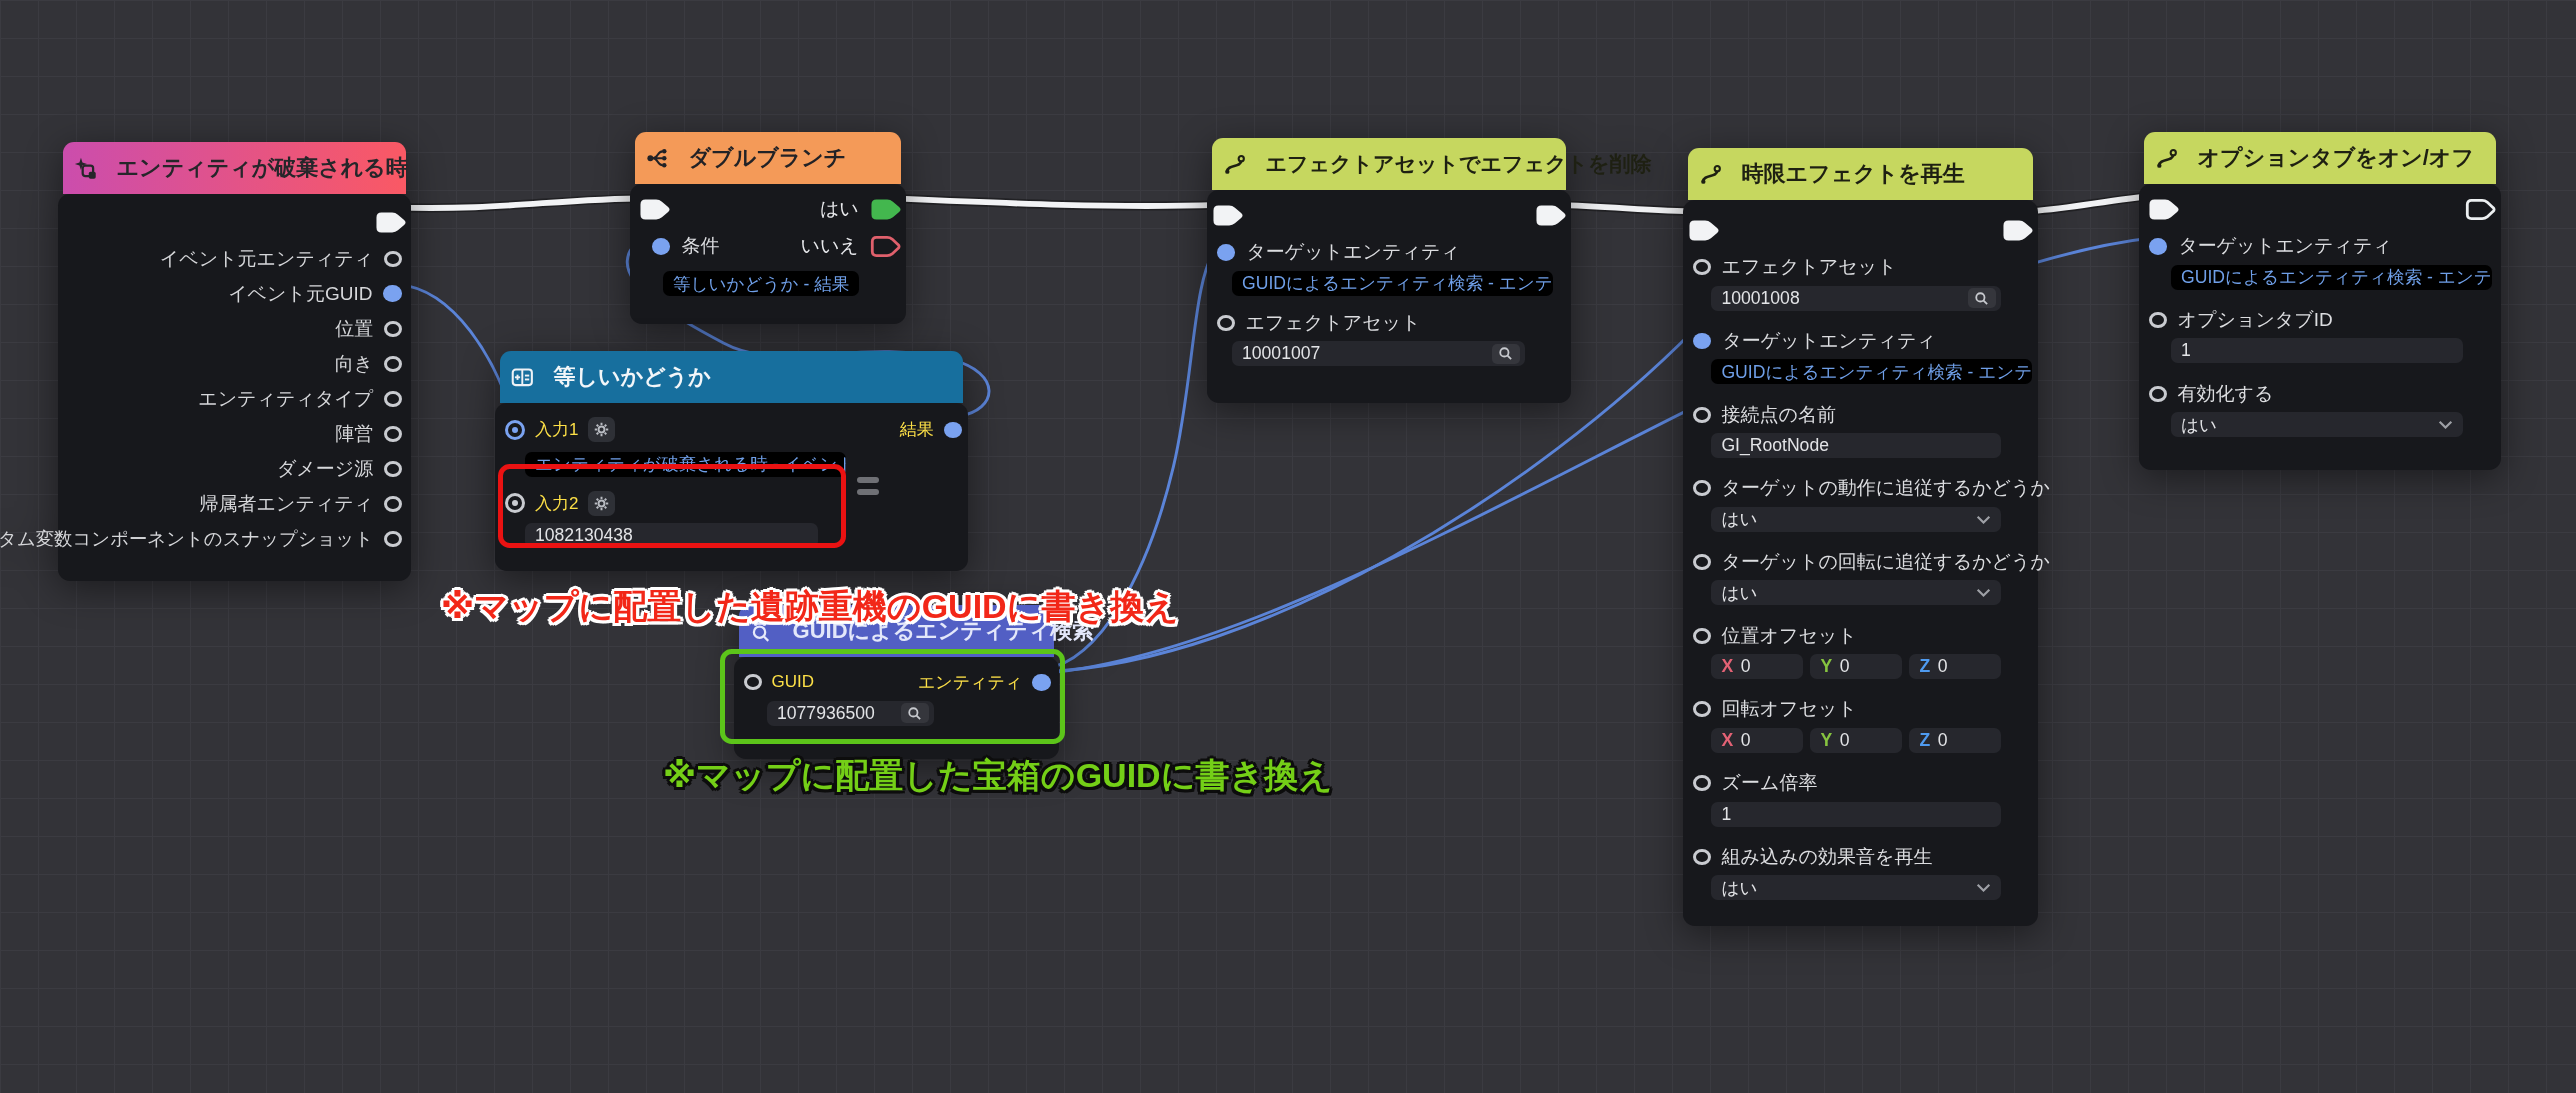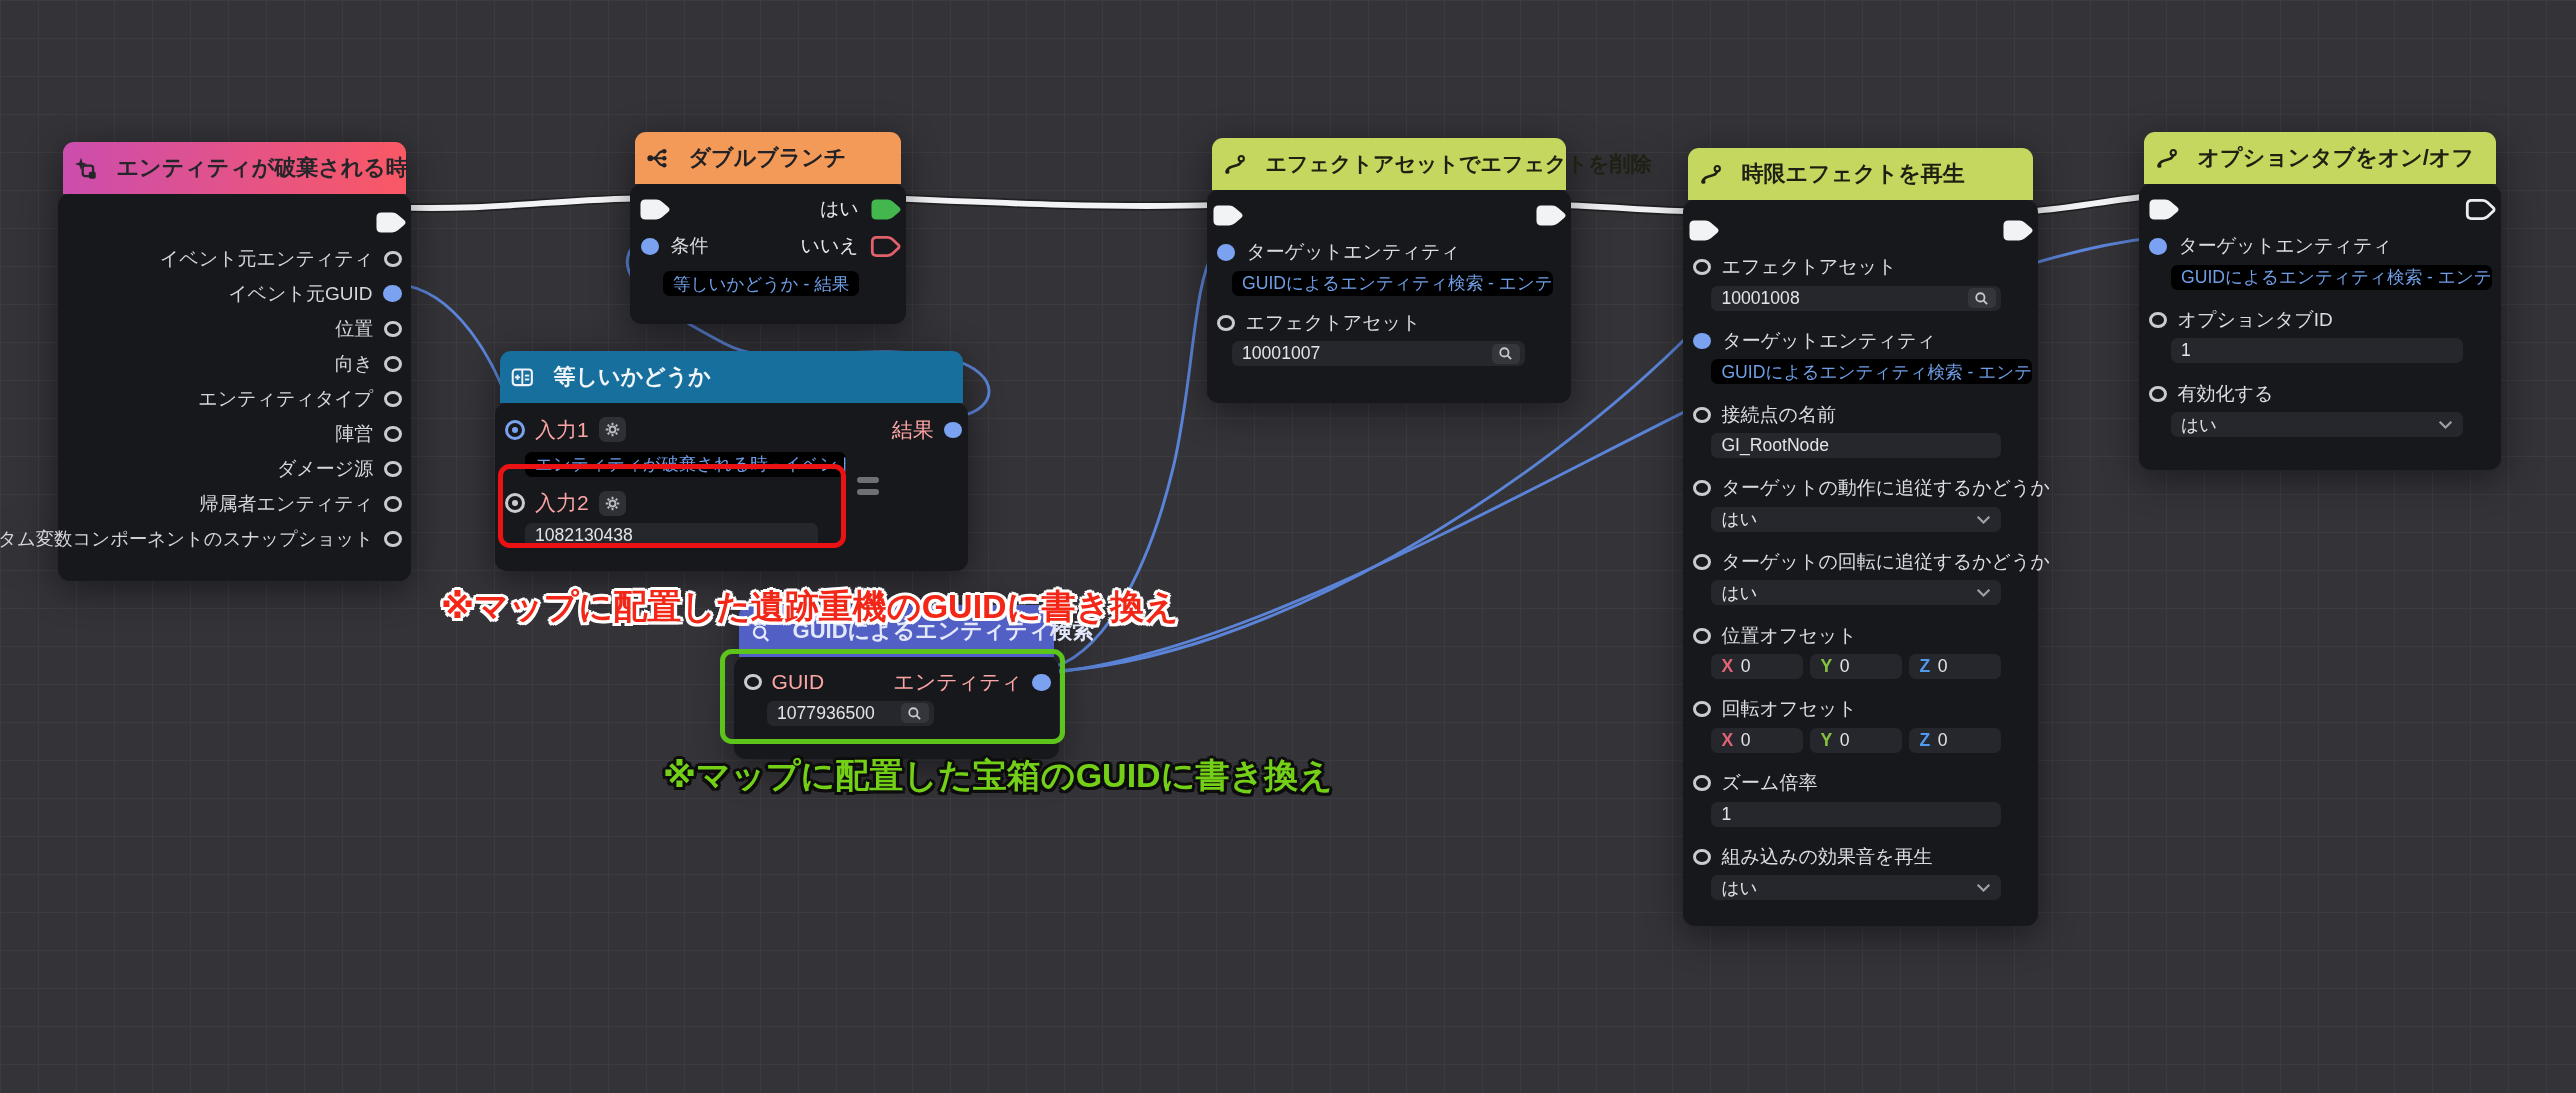--- a/index.html
+++ b/index.html
@@ -15,21 +15,21 @@
   .hdr{height:52px;margin:0 5px;border-radius:11px 11px 0 0;display:flex;align-items:center;
        gap:20px;padding:0 11px;font-size:22px;font-weight:700;white-space:nowrap;}
   .bod{background:#17181c;border-radius:11.7px;position:relative;}
   
   .xrow{height:37px;display:flex;align-items:center;justify-content:space-between;padding:0 4.2px;}
   .orow{height:35px;display:flex;align-items:center;justify-content:flex-end;gap:11px;
         padding-right:9.2px;font-size:19px;color:#d6d7da;white-space:nowrap;}
   .lrow{height:37px;display:flex;align-items:center;gap:11px;padding-left:10px;
         font-size:19px;color:#dcdde0;white-space:nowrap;}
   .irow{height:37px;display:flex;align-items:center;gap:10px;padding:0 10px;
-        font-size:21px;color:#fca5a5;white-space:nowrap;}
+        font-size:17px;color:#fde047;white-space:nowrap;}
   .rgrp{margin-left:auto;display:flex;align-items:center;gap:10px;}
   
   .pc{width:17.6px;height:16px;border:3.3px solid #c9cbd0;border-radius:50%;box-sizing:border-box;flex:none;}
   .pcf{width:18.4px;height:16.7px;background:#7aa2f0;border-radius:50%;flex:none;}
   .pt{width:20px;height:20px;border-radius:50%;box-sizing:border-box;display:flex;
       align-items:center;justify-content:center;flex:none;}
   .pt.blue{border:3.3px solid #7aa2f0;} .pt.blue i{background:#7aa2f0;}
   .pt.gray{border:3.3px solid #c9cbd0;} .pt.gray i{background:#c9cbd0;}
   .pt i{width:5.9px;height:5.9px;border-radius:50%;display:block;}
   
@@ -162,21 +162,21 @@
         <svg class="xs" style="margin-left:4.2px;" width="33" height="25" viewBox="0 0 40 30">
             <path d="M3,9 Q3,3 9,3 L22,3 Q26,3 29,5.5 L36.5,12 Q40,15 36.5,18 L29,24.5 Q26,27 22,27 L9,27 Q3,27 3,21 Z" fill="#f2f3f5"></path>
           </svg>
         <span class="rgrp">
           <span style="font-size:19px;color:#e8e9ec;">はい</span>
           <svg class="xs" width="33" height="25" viewBox="0 0 40 30">
               <path d="M3,9 Q3,3 9,3 L22,3 Q26,3 29,5.5 L36.5,12 Q40,15 36.5,18 L29,24.5 Q26,27 22,27 L9,27 Q3,27 3,21 Z" fill="#43b74e"></path>
             </svg>
         </span>
       </div>
-      <div class="xrow" style="padding-left:11px;">
+      <div class="xrow" style="padding-left:22px;">
         <span style="display:flex;align-items:center;gap:11px;">
           <span class="pcf"></span>
           <span style="font-size:19px;color:#dcdde0;">条件</span>
         </span>
         <span class="rgrp">
           <span style="font-size:19px;color:#e8e9ec;">いいえ</span>
           <svg class="xs" width="33" height="25" viewBox="0 0 40 30">
               <path d="M4,9 Q4,4 9,4 L22,4 Q25.5,4 28,6 L35,12.5 Q38,15 35,17.5 L28,24 Q25.5,26 22,26 L9,26 Q4,26 4,21 Z" fill="none" stroke="#e0606c" stroke-width="3.4"></path>
             </svg>
         </span>

